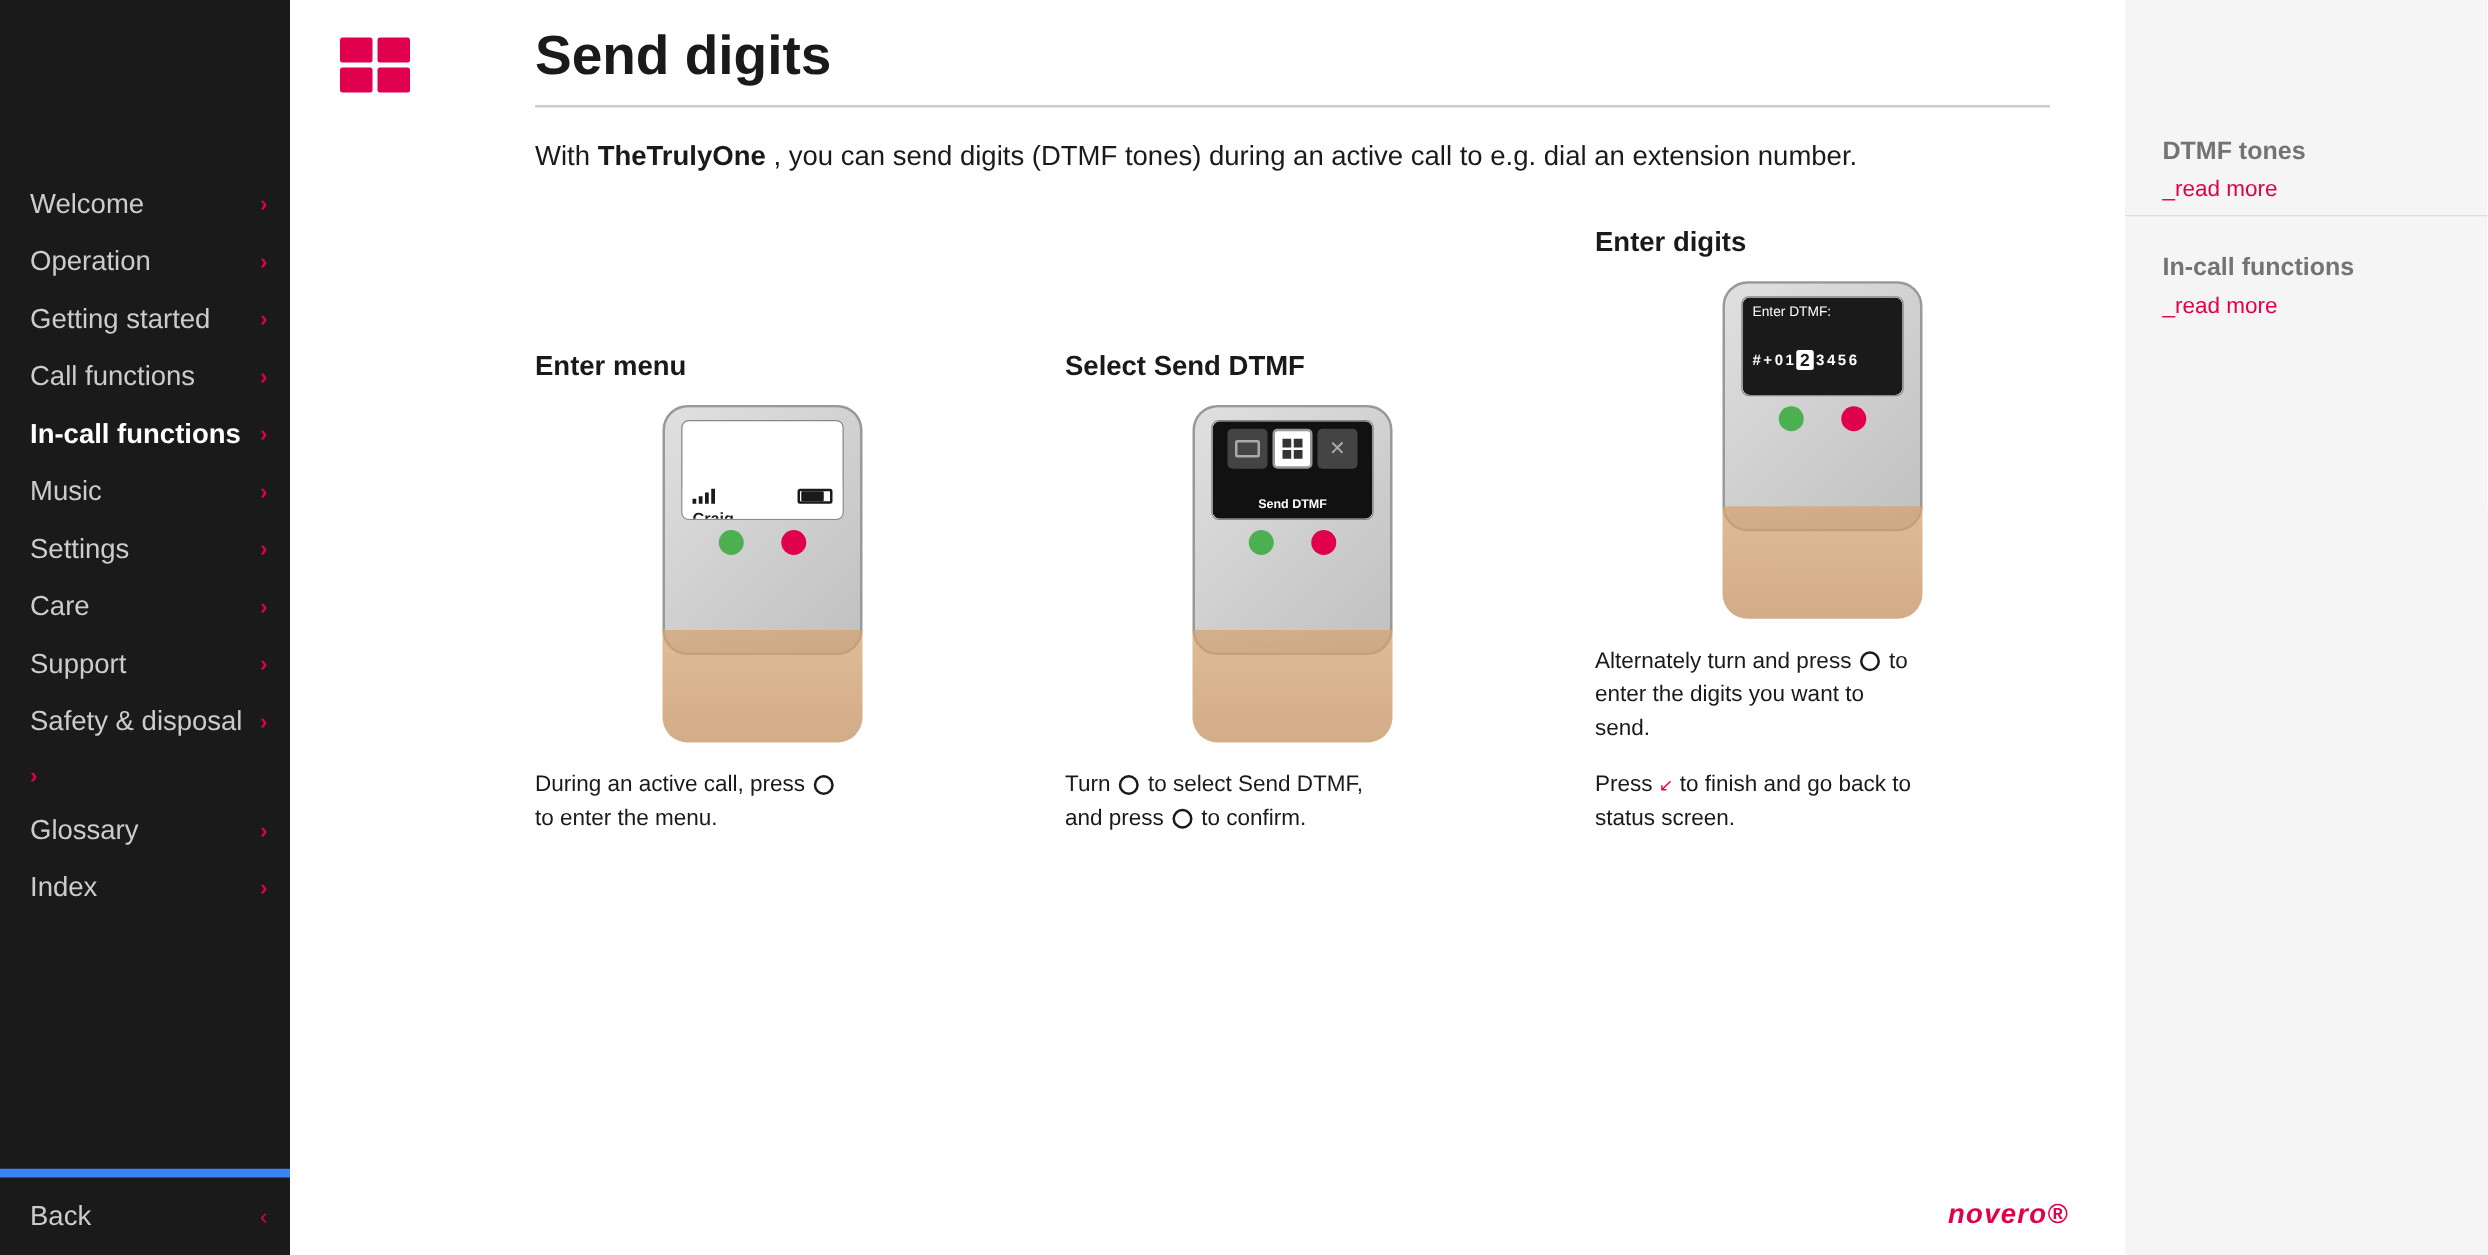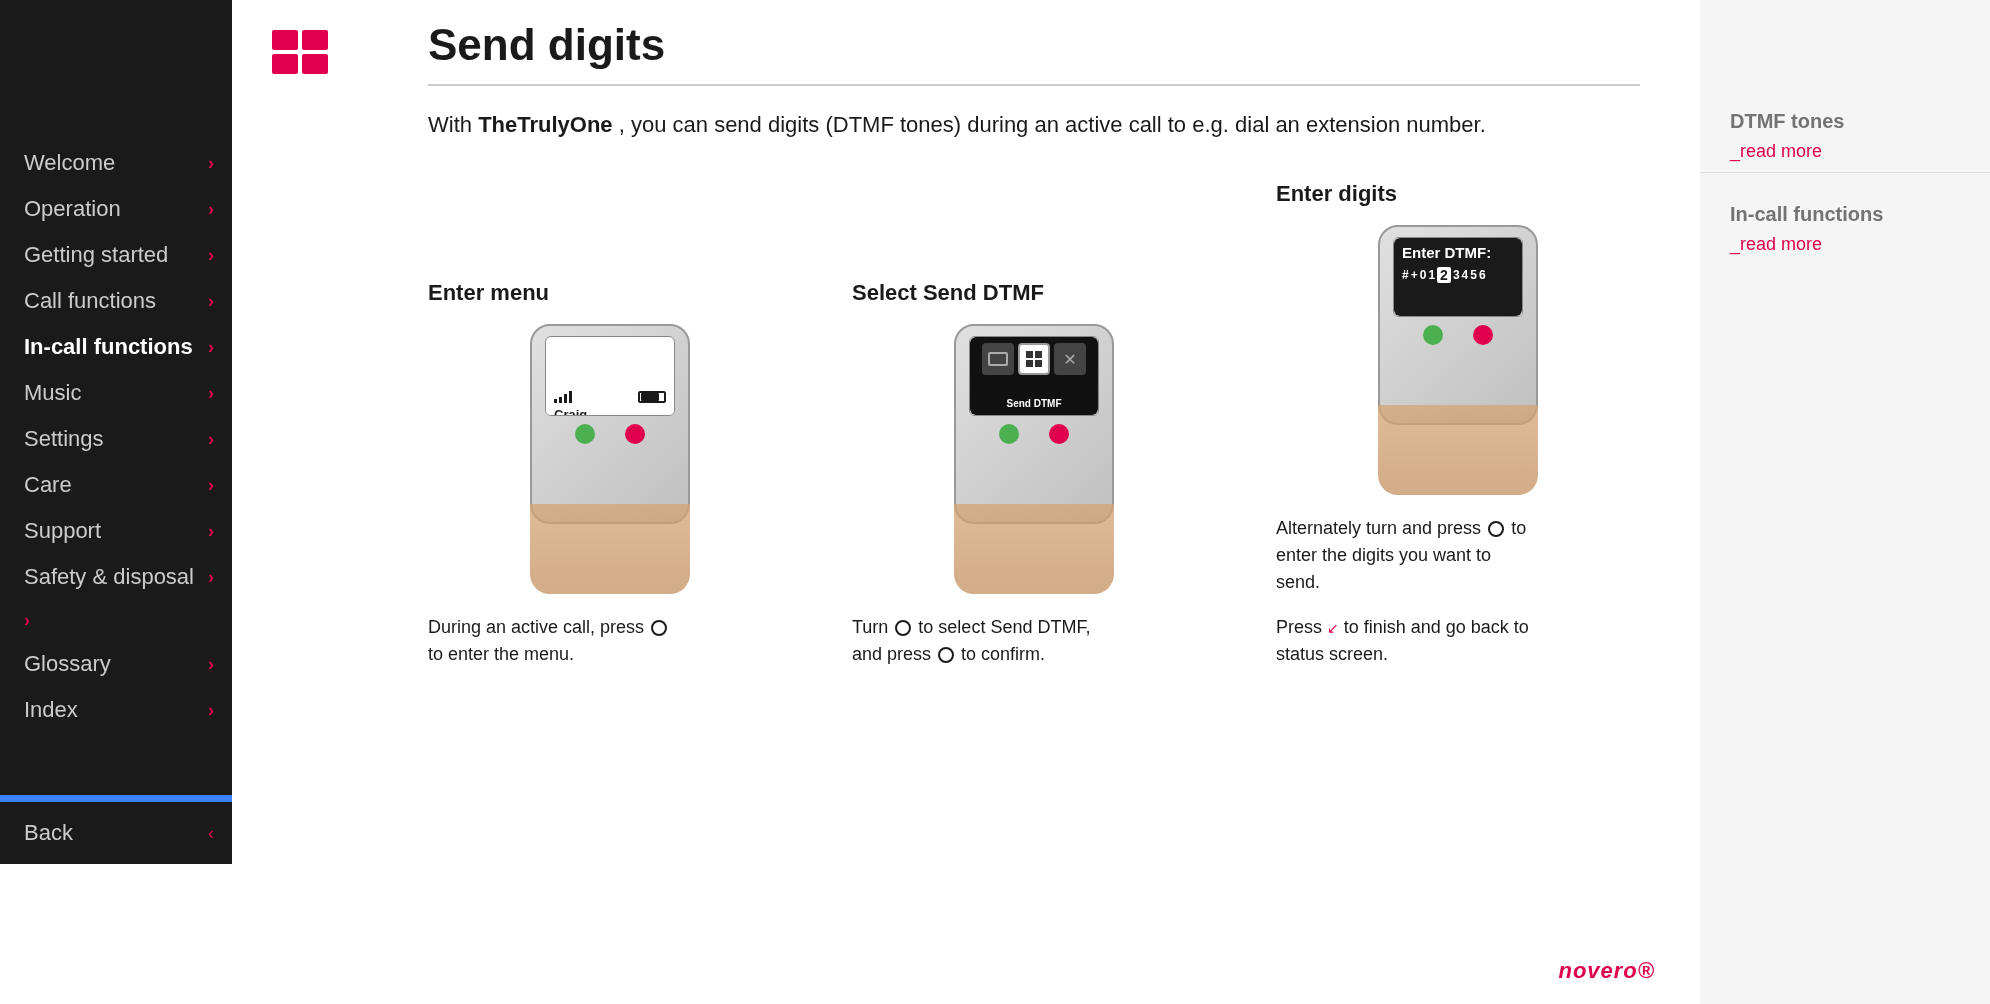--- a/index.html
+++ b/index.html
@@ -13,21 +13,21 @@
     }
 
     
     .sidebar {
       width: 232px;
       min-width: 232px;
       background: #1a1a1a;
       color: #fff;
       display: flex;
       flex-direction: column;
-      height: 864px;
+      height: 1004px;
       gap: 24px;
     }
     .sidebar-top {
       flex: 1;
       padding-top: 140px;
     }
     .sidebar-item {
       display: flex;
       align-items: center;
       justify-content: space-between;
@@ -416,21 +416,21 @@
       </div>
 
       <div class="col">
         <div class="col-title">Enter digits</div>
 
         <div class="device-illus">
           <div class="device-body">
             <div class="device-screen-area">
 
               <div style="background:#1a1a1a; height:100%; padding:6px 8px; border-radius:6px;">
-                <div style="font-size:15px; font-weight:bold; color:#fff; margin-bottom:6px;">Enter DTMF:</div>
+                <div style="font-size:11px; font-weight:normal; color:#fff; margin-bottom:24px;">Enter DTMF:</div>
                 <div style="display:flex; gap:2px; align-items:center; flex-wrap:wrap;">
                   <span style="font-size:12px; color:#fff; font-weight:bold;">#</span>
                   <span style="font-size:12px; color:#fff; font-weight:bold;">+</span>
                   <span style="font-size:12px; color:#fff; font-weight:bold;">0</span>
                   <span style="font-size:12px; color:#fff; font-weight:bold;">1</span>
                   <span style="font-size:14px; color:#1a1a1a; font-weight:bold; background:#fff; padding:0 3px; border-radius:2px;">2</span>
                   <span style="font-size:12px; color:#fff; font-weight:bold;">3</span>
                   <span style="font-size:12px; color:#fff; font-weight:bold;">4</span>
                   <span style="font-size:12px; color:#fff; font-weight:bold;">5</span>
                   <span style="font-size:12px; color:#fff; font-weight:bold;">6</span>

